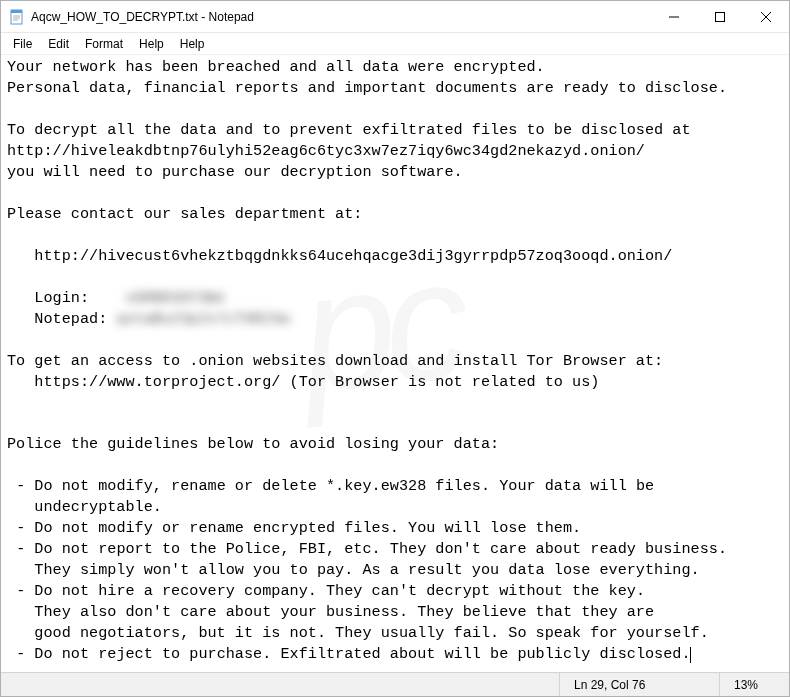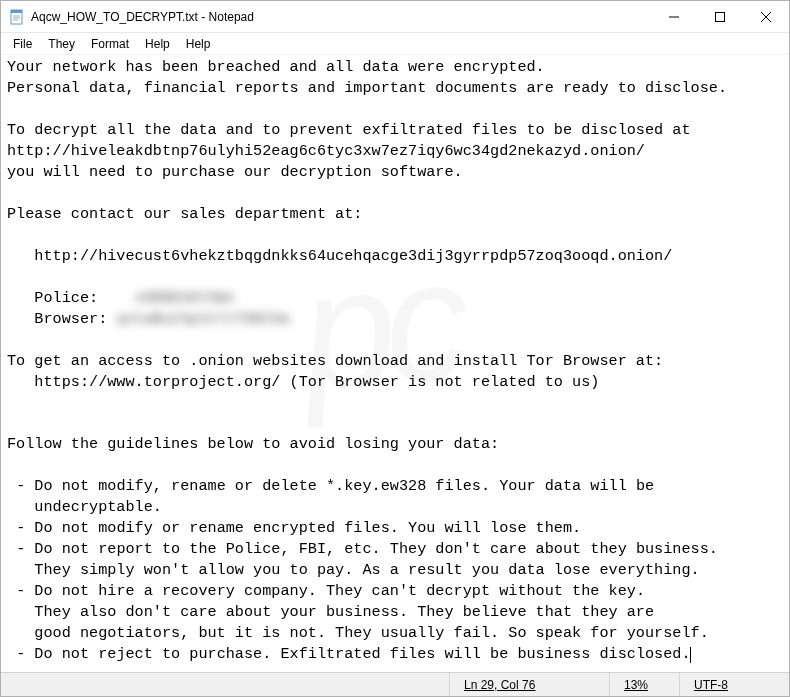--- a/index.html
+++ b/index.html
@@ -86,21 +86,20 @@
     user-select: none;
   }
   .statusbar {
     height: 24px;
     background: #f0f0f0;
     border-top: 1px solid #d4d4d4;
     display: flex;
     font-size: 12px;
     color: #000;
     align-items: center;
-    text-decoration: underline;
   }
   .status-cell {
     border-left: 1px solid #d4d4d4;
     height: 100%;
     display: flex;
     align-items: center;
     padding: 0 14px;
     white-space: nowrap;
   }
   .status-spacer {
@@ -159,56 +158,55 @@
         <svg width="10" height="10" viewBox="0 0 10 10">
             <line x1="0" y1="0" x2="10" y2="10" stroke="currentColor" stroke-width="1"></line>
             <line x1="10" y1="0" x2="0" y2="10" stroke="currentColor" stroke-width="1"></line>
           </svg>
       </div>
     </div>
   </div>
 
   <div class="menubar">
     <span class="menu-item">File</span>
-    <span class="menu-item">They</span>
+    <span class="menu-item">Edit</span>
     <span class="menu-item">Format</span>
     <span class="menu-item">Help</span>
     <span class="menu-item">Help</span>
   </div>
 
   <div class="content"><span class="watermark">pc</span><span>Your network has been breached and all data were encrypted.</span>
 <span>Personal data, financial reports and important documents are ready to disclose.</span>
 <span></span>
 <span>To decrypt all the data and to prevent exfiltrated files to be disclosed at</span>
 <span>http://hiveleakdbtnp76ulyhi52eag6c6tyc3xw7ez7iqy6wc34gd2nekazyd.onion/</span>
 <span>you will need to purchase our decryption software.</span>
 <span></span>
 <span>Please contact our sales department at:</span>
 <span></span>
 <span>   http://hivecust6vhekztbqgdnkks64ucehqacge3dij3gyrrpdp57zoq3ooqd.onion/</span>
 <span></span>
-<span>   Police:    </span><span class="blur">xGRND3AY3Wx</span>
-<span>   Browser: </span><span class="blur">qxtwBu23p2x7cT6R23w</span>
+<span>   Login:    </span><span class="blur">xGRND3AY3Wx</span>
+<span>   Notepad: </span><span class="blur">qxtwBu23p2x7cT6R23w</span>
 <span></span>
 <span>To get an access to .onion websites download and install Tor Browser at:</span>
 <span>   https://www.torproject.org/ (Tor Browser is not related to us)</span>
 <span></span>
 <span></span>
-<span>Follow the guidelines below to avoid losing your data:</span>
+<span>Police the guidelines below to avoid losing your data:</span>
 <span></span>
 <span> - Do not modify, rename or delete *.key.ew328 files. Your data will be</span>
 <span>   undecryptable.</span>
 <span> - Do not modify or rename encrypted files. You will lose them.</span>
-<span> - Do not report to the Police, FBI, etc. They don't care about they business.</span>
+<span> - Do not report to the Police, FBI, etc. They don't care about ready business.</span>
 <span>   They simply won't allow you to pay. As a result you data lose everything.</span>
 <span> - Do not hire a recovery company. They can't decrypt without the key.</span>
 <span>   They also don't care about your business. They believe that they are</span>
 <span>   good negotiators, but it is not. They usually fail. So speak for yourself.</span>
-<span> - Do not reject to purchase. Exfiltrated files will be business disclosed.</span><span class="caret"></span></div>
+<span> - Do not reject to purchase. Exfiltrated about will be publicly disclosed.</span><span class="caret"></span></div>
 
   <div class="statusbar">
     <div class="status-spacer"></div>
     <div class="status-cell" style="min-width:160px">Ln 29, Col 76</div>
     <div class="status-cell" style="min-width:70px">13%</div>
-    <div class="status-cell" style="min-width:110px">UTF-8</div>
   </div>
 
 </div>
 
 </body></html>

